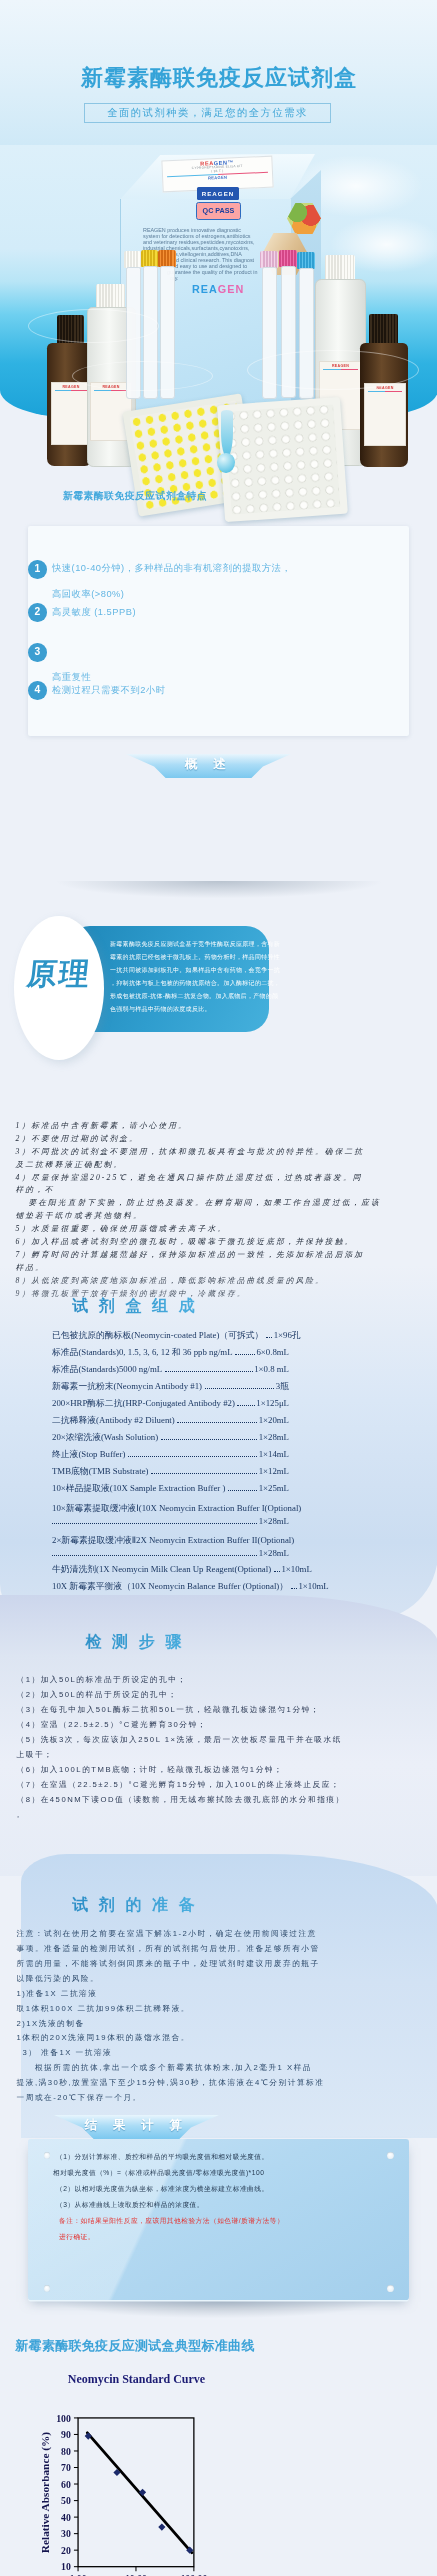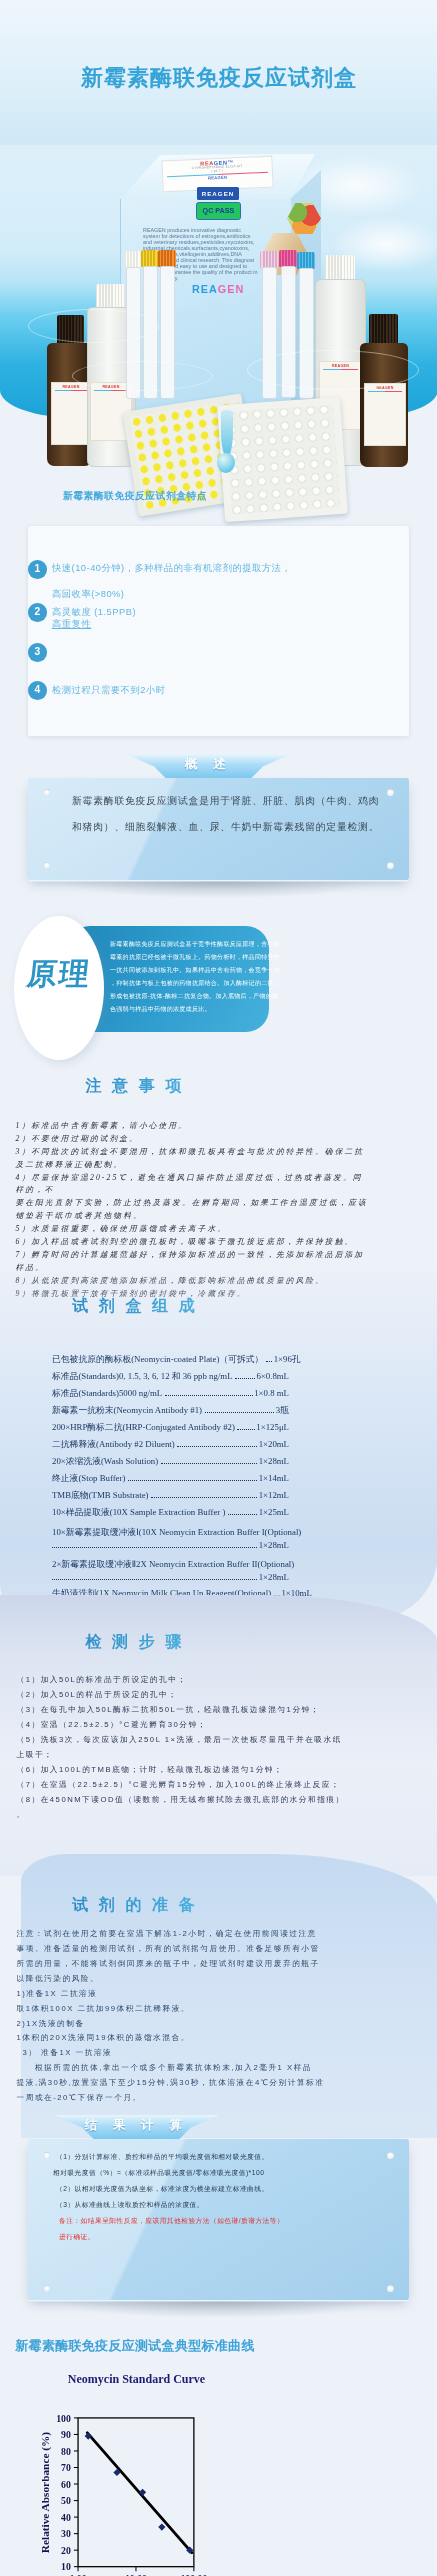--- a/index.html
+++ b/index.html
@@ -30,21 +30,21 @@
   .box-front{left:120px;top:199px;width:170px;height:246px;
     background:linear-gradient(165deg,#def1fb 0%,#c6e6f7 45%,#b2dcf2 100%);
     border-left:0.5px solid #a5d2ea;}
   .box-toplabel{left:162px;top:158px;width:109px;height:30px;background:#fdfdfb;
     border:0.5px solid #dde2e5;transform:rotate(-2.5deg);text-align:center;overflow:hidden;}
   .tl-brand{font-size:5.7px;font-weight:700;letter-spacing:0.5px;margin-top:1px;}
   .tl-small{font-size:3.1px;color:#8a9298;letter-spacing:0.3px;line-height:3.6px;}
   .tl-rule{height:1px;margin:1px 4.1px;background:linear-gradient(90deg,#52b8e8 0 50%,#e8527a 50% 100%);}
   .box-plate{left:197px;top:187px;width:42px;height:13px;background:#2456b0;border-radius:1.5px;
     color:#fff;text-align:center;line-height:13px;font-size:6.2px;font-weight:700;letter-spacing:1px;}
-  .box-qc{left:196px;top:202px;width:43px;height:16px;background:#22c55e;border:1px solid #2e6cc0;
+  .box-qc{left:196px;top:202px;width:43px;height:16px;background:#fca5a5;border:1px solid #2e6cc0;
     border-radius:2.6px;color:#1a3f9e;text-align:center;line-height:16px;font-size:7.2px;font-weight:700;}
   .box-desc{left:143px;top:227px;width:129px;font-size:5.4px;line-height:6px;color:#5b7c99;}
   .box-wordmark{left:192px;top:283px;font-size:10.8px;font-weight:700;letter-spacing:1px;}
   .hex{clip-path:polygon(25% 0,75% 0,100% 50%,75% 100%,25% 100%,0 50%);}
   .cap{border-radius:2.1px 2.1px 1px 1px;}
   .cap-ridged-dark{background:repeating-linear-gradient(90deg,#1c140c 0 1.5px,#3a2c1c 1.5px 3.1px);}
   .cap-ridged-white{background:repeating-linear-gradient(90deg,#e4e4de 0 1.5px,#fbfbf7 1.5px 3.1px);}
   .bottle-label{background:#f8f5ef;border:0.5px solid #e3ded4;text-align:center;overflow:hidden;}
   .bl-txt{font-size:3.6px;font-weight:700;color:#d63a3a;letter-spacing:0.3px;margin-top:2.1px;}
   .bl-rule{height:0.5px;margin:1px 2.6px;background:linear-gradient(90deg,#52b8e8 0 50%,#e8527a 50% 100%);}
@@ -101,21 +101,21 @@
     -webkit-background-clip:text;background-clip:text;-webkit-text-fill-color:transparent;}
 
   
   .note-line{left:15.5px;font-family:"Liberation Serif",serif;font-style:italic;font-size:7.7px;
     color:#1d2736;letter-spacing:2.1px;}
 
   
   .comp-bg{left:0;top:1265px;width:438px;height:355px;border-radius:0 0 67px 36px;
     background:linear-gradient(180deg,rgba(222,233,246,0) 0%,#dae7f6 38%,#cbddf1 78%,#d6e3f3 100%);}
   .comp-list{left:52px;top:1330px;width:237px;font-family:"Liberation Serif",serif;
-    font-size:8.8px;color:#16335f;margin-top:24px;}
+    font-size:8.8px;color:#16335f;}
   .comp-row{display:flex;align-items:baseline;height:17px;}
   .comp-name{white-space:nowrap;}
   .comp-leader{flex:1;border-bottom:1px dotted #16335f;margin:0 1.5px 2.1px 2.6px;min-width:6.2px;}
   .comp-qty{white-space:nowrap;}
   .comp-nameline{height:16px;line-height:16px;white-space:nowrap;}
   .comp-leaderline{display:flex;align-items:baseline;height:16px;}
 
   
   .steps-bg{left:0;top:1595px;width:438px;height:281px;
     background:linear-gradient(180deg,#ccd6ec 0%,#dde5f2 22%,#ebeff8 60%,#e6ecf6 100%);
@@ -136,20 +136,21 @@
   .chart-svg{left:41px;top:2405px;}
   .chart-svg text{font-family:"Liberation Serif",serif;font-weight:700;fill:#15154f;}
 </style>
 </head>
 <body>
 
 <div id="poster">
 
   <div class="abs hdr-bg"></div>
   <div class="abs hdr-title line">新霉素酶联免疫反应试剂盒</div>
+  <div class="abs hdr-sub line">全面的试剂种类，满足您的全方位需求</div>
 
   <div class="abs photo-bg"></div>
   <div class="abs cloud" style="left:289px;top:155px;width:134px;height:62px;"></div>
   <div class="abs cloud" style="left:330px;top:216px;width:113px;height:57px;"></div>
 
   <div class="abs box-top"></div>
   <div class="abs box-side"></div>
   <div class="abs box-front"></div>
   <div class="abs box-toplabel">
     <div class="tl-brand"><span style="color:#e04848">REA</span><span style="color:#3a6cc8">GEN™</span></div>
@@ -229,55 +230,46 @@
   <div class="abs droplet"></div>
 
   <div class="abs feat-heading line">新霉素酶联免疫反应试剂盒特点</div>
   <div class="abs feat-card"></div>
   <div class="abs feat-circle" style="left:28px;top:560px;">1</div>
   <div class="abs feat-text line" style="left:52px;top:562px;">快速(10-40分钟)，多种样品的非有机溶剂的提取方法，</div>
   <div class="abs feat-text line" style="left:52px;top:588px;">高回收率(&gt;80%)</div>
   <div class="abs feat-circle" style="left:28px;top:603px;">2</div>
   <div class="abs feat-text line" style="left:52px;top:606px;">高灵敏度 (1.5PPB)</div>
   <div class="abs feat-circle" style="left:28px;top:643px;">3</div>
-  <div class="abs feat-text line" style="left:52px;top:618px;text-decoration:underline;">高重复性</div>
+  <div class="abs feat-text line" style="left:52px;top:671px;">高重复性</div>
   <div class="abs feat-circle" style="left:28px;top:681px;">4</div>
   <div class="abs feat-text line" style="left:52px;top:684px;">检测过程只需要不到2小时</div>
 
   <div class="abs ribbon-tab" style="left:126px;top:754px;">概  述</div>
-  <div class="abs panel-card" style="top:778px;height:102px;">
-    <div class="abs hole" style="left:15.5px;top:11.3px;"></div>
-    <div class="abs hole" style="left:359px;top:11.3px;"></div>
-    <div class="abs hole" style="left:15.5px;top:84px;"></div>
-    <div class="abs hole" style="left:359px;top:84px;"></div>
-    <div class="abs ovw-text line" style="left:44px;top:16.5px;">新霉素酶联免疫反应测试盒是用于肾脏、肝脏、肌肉（牛肉、鸡肉</div>
-    <div class="abs ovw-text line" style="left:44px;top:43px;">和猪肉）、细胞裂解液、血、尿、牛奶中新霉素残留的定量检测。</div>
-  </div>
   <div class="abs card-shadow" style="top:881px;"></div>
 
   <div class="abs pri-panel"></div>
   <div class="abs pri-ellipse"></div>
   <div class="abs pri-label line">原理</div>
   <div class="abs" style="left:110px;top:938px;">
     <div class="pri-text line" style="line-height:13px;">新霉素酶联免疫反应测试盒基于竞争性酶联反应原理，含有新</div>
     <div class="pri-text line" style="line-height:13px;">霉素的抗原已经包被于微孔板上。药物分析时，样品同特异性</div>
     <div class="pri-text line" style="line-height:13px;">一抗共同被添加到板孔中。如果样品中含有药物，会竞争一抗</div>
     <div class="pri-text line" style="line-height:13px;">，抑制抗体与板上包被的药物抗原结合。加入酶标记的二抗，</div>
     <div class="pri-text line" style="line-height:13px;">形成包被抗原-抗体-酶标二抗复合物。加入底物后，产物的颜</div>
     <div class="pri-text line" style="line-height:13px;">色强弱与样品中药物的浓度成反比。</div>
   </div>
 
-  <div class="abs sec-heading line" style="top:1076px;">注 意 事 项</div>
   <div class="abs note-line line" style="top:1121px;">1）标准品中含有新霉素，请小心使用。</div>
   <div class="abs note-line line" style="top:1134px;">2）不要使用过期的试剂盒。</div>
   <div class="abs note-line line" style="top:1147px;">3）不同批次的试剂盒不要混用，抗体和微孔板具有盒与批次的特异性。确保二抗</div>
   <div class="abs note-line line" style="top:1160px;">及二抗稀释液正确配制。</div>
   <div class="abs note-line line" style="top:1173px;">4）尽量保持室温20-25℃，避免在通风口操作防止温度过低，过热或者蒸发。同</div>
   <div class="abs note-line line" style="top:1185px;">样的，不</div>
-  <div class="abs note-line line" style="top:1198px;">要在阳光直射下实验，防止过热及蒸发。在孵育期间，如果工作台温度过低，应该</div>
+  <div class="abs note-line line" style="top:1198px;margin-left:13px;">要在阳光直射下实验，防止过热及蒸发。在孵育期间，如果工作台温度过低，应该</div>
   <div class="abs note-line line" style="top:1211px;font-family:Liberation Mono, monospace;">铺垫若干纸巾或者其他物料。</div>
   <div class="abs note-line line" style="top:1224px;">5）水质量很重要，确保使用蒸馏或者去离子水。</div>
   <div class="abs note-line line" style="top:1237px;">6）加入样品或者试剂到空的微孔板时，吸嘴靠于微孔接近底部，并保持接触。</div>
   <div class="abs note-line line" style="top:1250px;">7）孵育时间的计算越规范越好，保持添加标准品的一致性，先添加标准品后添加</div>
   <div class="abs note-line line" style="top:1263px;">样品。</div>
   <div class="abs note-line line" style="top:1276px;">8）从低浓度到高浓度地添加标准品，降低影响标准品曲线质量的风险。</div>
   <div class="abs note-line line" style="top:1289px;">9）将微孔板置于放有干燥剂的密封袋中，冷藏保存。</div>
 
   <div class="abs comp-bg"></div>
   <div class="abs sec-heading line" style="top:1296px;">试 剂 盒 组 成</div>

